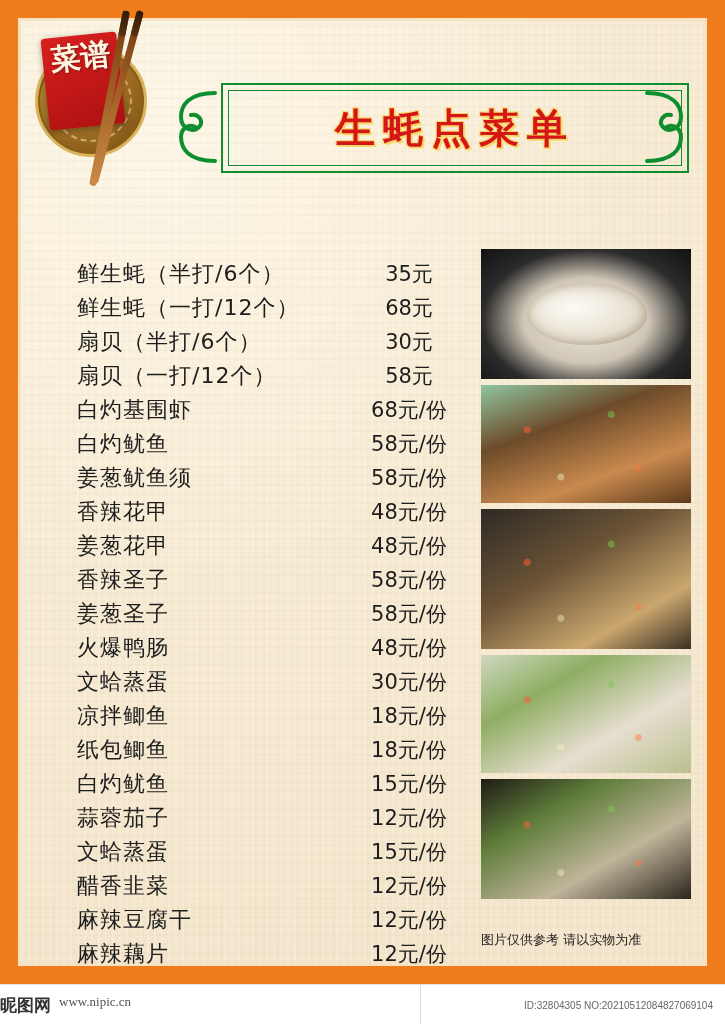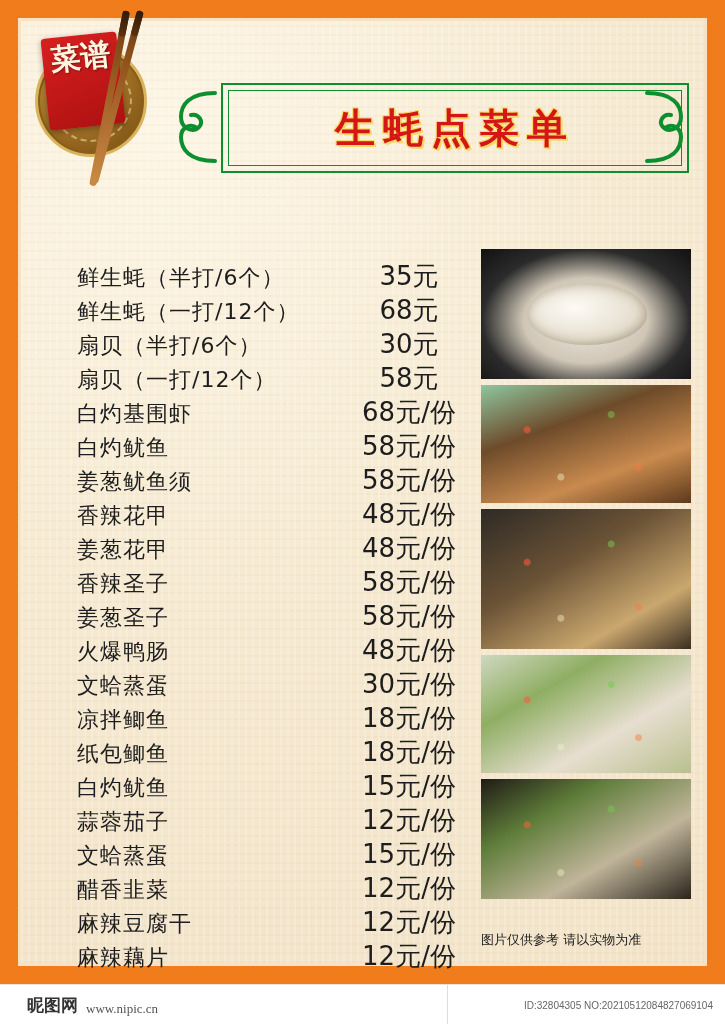--- a/index.html
+++ b/index.html
@@ -103,21 +103,21 @@
   .menu-row{
     display:flex;align-items:baseline;justify-content:space-between;
     height:34px;
   }
   .dish{
     font-family:"DejaVu Sans","Liberation Sans",sans-serif;
     font-size:22px;color:#1d1d1d;letter-spacing:1px;white-space:nowrap;
   }
   .price{
     font-family:"DejaVu Sans","Liberation Sans",sans-serif;
-    font-size:26px;color:#1d1d1d;white-space:nowrap;
+    font-size:21px;color:#1d1d1d;white-space:nowrap;
     min-width:96px;text-align:center;
   }
 
   
   .photos{
     position:absolute;left:460px;top:228px;width:210px;
   }
   .photo{
     width:210px;margin-bottom:6px;position:relative;overflow:hidden;
   }
@@ -150,21 +150,21 @@
     font-family:"DejaVu Sans","Liberation Sans",sans-serif;
   }
 
   
   .footer{
     position:relative;width:725px;height:40px;background:#fff;
     display:flex;align-items:center;
     border-top:1px solid #e3e3e3;
   }
   .brand{
-    display:flex;align-items:flex-end;gap:8px;width:300px;margin-left:27px;
+    display:flex;align-items:flex-start;gap:8px;width:300px;
   }
   .brand-logo{
     font-family:"DejaVu Sans","Liberation Sans",sans-serif;
     font-size:17px;font-weight:bold;color:#333;
   }
   .brand-url{
     font-family:Liberation Serif, serif;font-size:13px;color:#555;
   }
   .footer-id{
     margin-left:auto;padding-right:12px;

